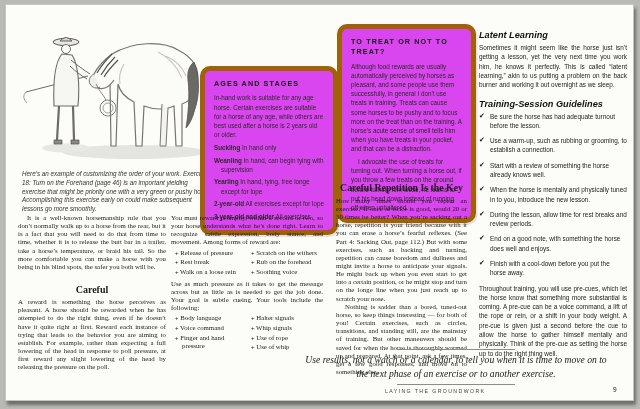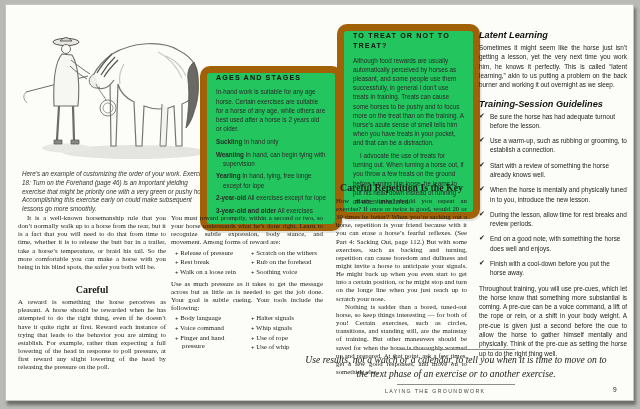--- a/index.html
+++ b/index.html
@@ -18,22 +18,22 @@
   .col{position:absolute;font-size:6.8px;line-height:1.2;text-align:justify;}
   .col p{margin:0;}
   .col p.ind{text-indent:9px;}
   .serif-head{
     font-family:"Liberation Serif", serif;font-weight:bold;
     font-size:10px;margin:10px 0 3px 0;text-align:center;line-height:1.1;
   }
   .serif-head.first{margin-top:0;font-size:9.8px;}
   
   .sidebar{
-    position:absolute;background:#22c55e;border:7px solid #a16207;border-radius:10px;
-    padding:0 9px 6px 9px;font-family:"Liberation Sans", sans-serif;
+    position:absolute;background:#d946ef;border:5px solid #a16207;border-radius:10px;
+    padding:8px 9px 6px 9px;font-family:"Liberation Sans", sans-serif;
     font-size:6.3px;line-height:1.45;color:#2b2a27;text-align:left;
     box-shadow:1.5px 2px 0 rgba(0,0,0,.10);
   }
   .sidebar h3{font-size:7.2px;letter-spacing:1.1px;margin:0 0 4px 0;font-weight:bold;color:#141311;}
   .sidebar p{margin:0 0 4px 0;}
   .sidebar p.ind{text-indent:7px;margin-bottom:0;}
   .stage{margin:0 0 3.5px 0;padding-left:7px;text-indent:-7px;}
   .stage b{font-weight:bold;}
   
   .caption{

